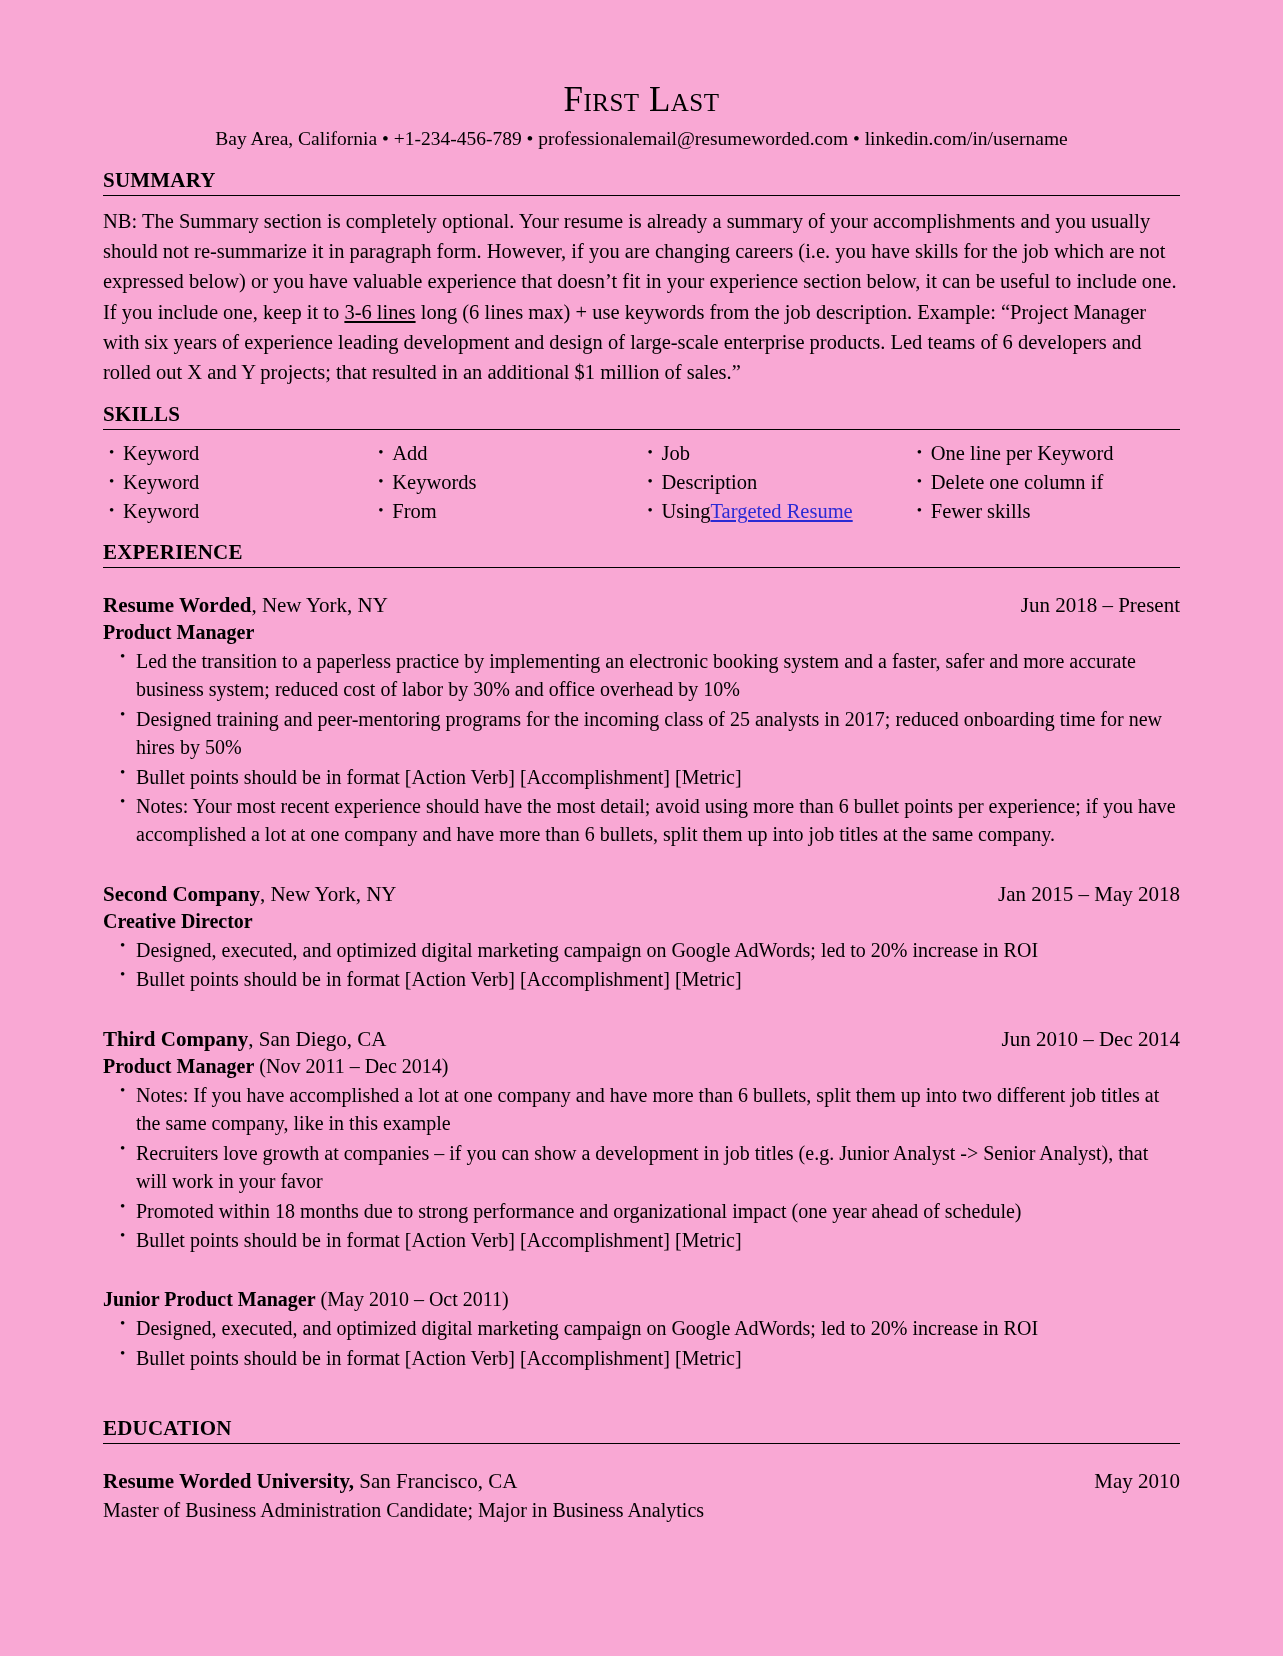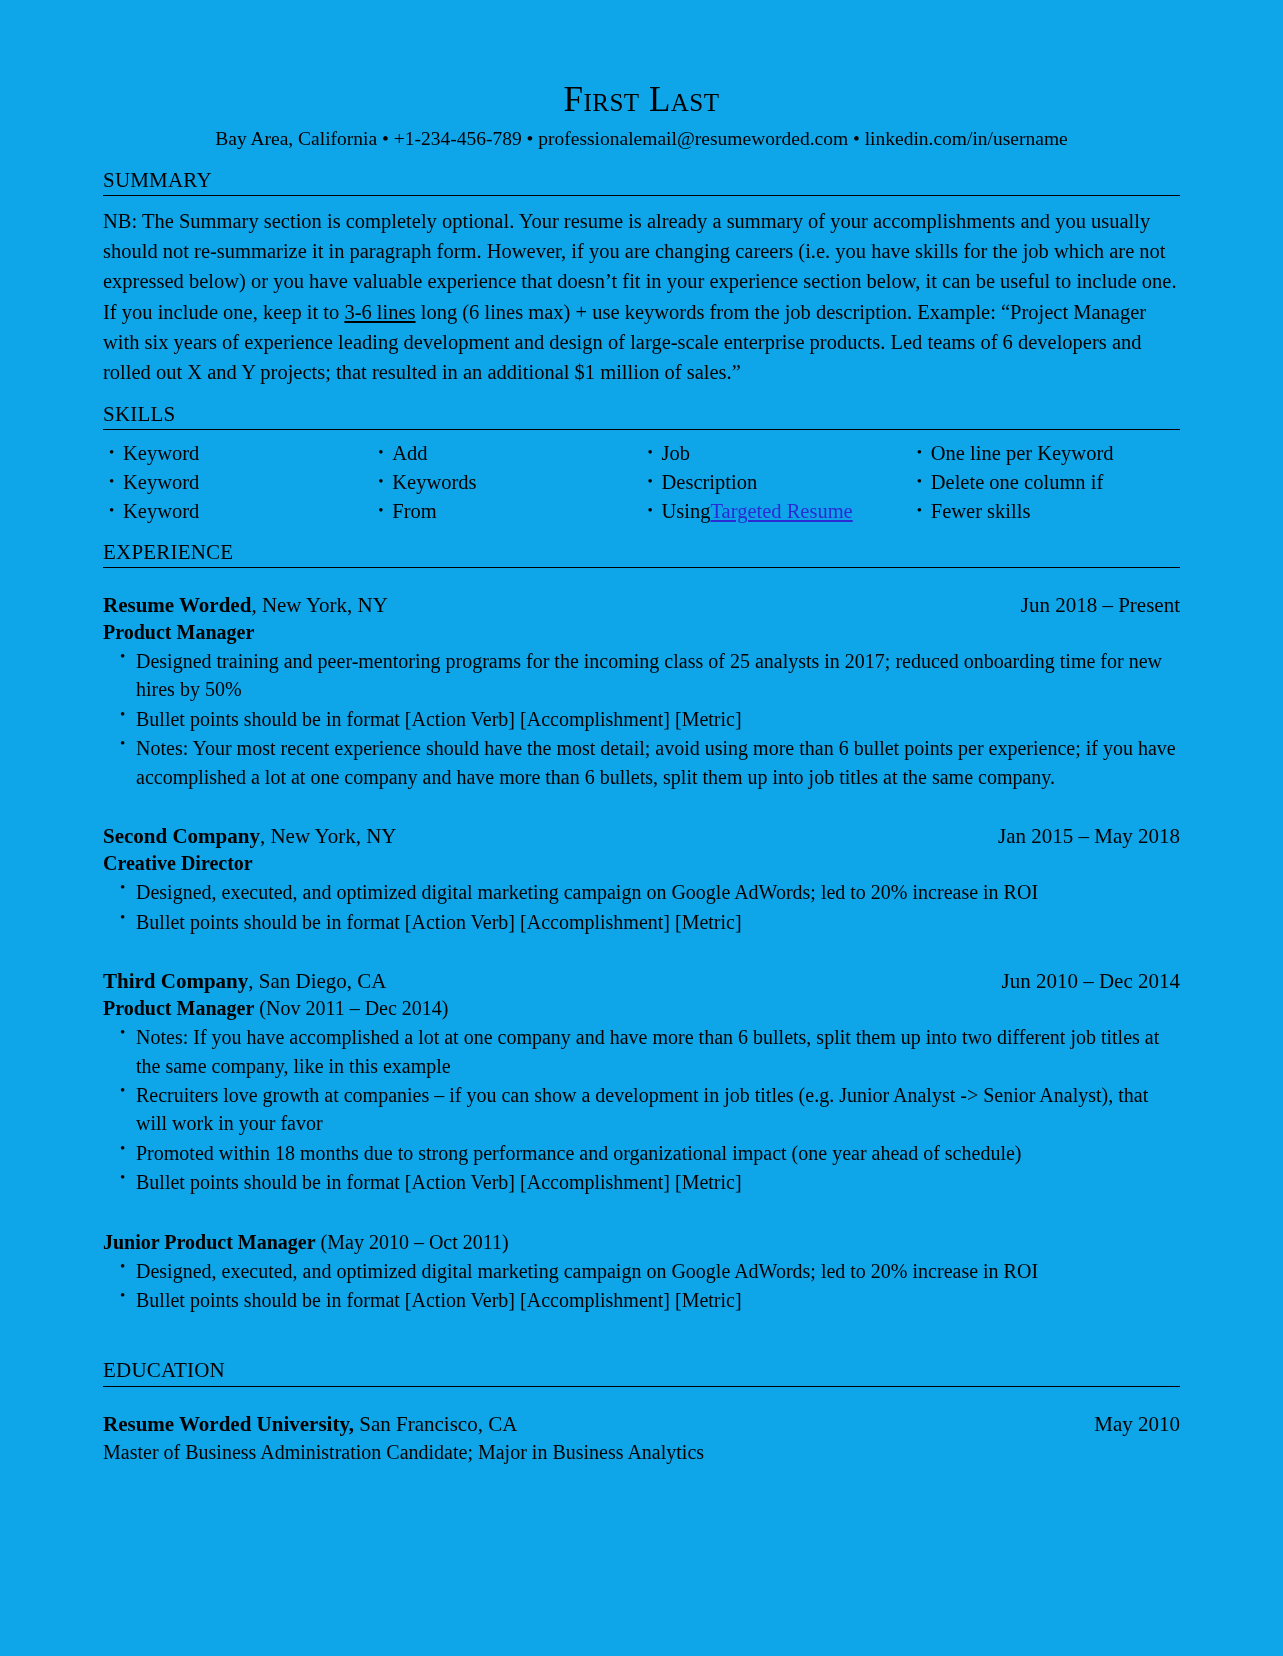--- a/index.html
+++ b/index.html
@@ -12,21 +12,21 @@
     min-height: 1656px;
     font-family: "Liberation Serif", "DejaVu Serif", serif;
     color: #000000;
     -webkit-font-smoothing: antialiased;
   }
   .page {
     width: 1283px;
     min-height: 1656px;
     box-sizing: border-box;
     padding: 72px 103px 40px 103px;
-    background: #0ea5e9;
+    background: #f9a8d4;
   }
 
   
   .name {
     text-align: center;
     font-size: 35px;
     font-variant: small-caps;
     letter-spacing: 0.5px;
     font-weight: 400;
     margin: 8px 0 6px 0;
@@ -35,21 +35,21 @@
   .contact {
     text-align: center;
     font-size: 19.5px;
     line-height: 1.3;
     margin: 0 0 16px 0;
   }
 
   
   .section-title {
     font-size: 21px;
-    font-weight: 400;
+    font-weight: 700;
     letter-spacing: 0.2px;
     text-transform: uppercase;
     margin: 12px 0 0 0;
     padding: 0 0 3px 0;
     line-height: 1.15;
   }
   .rule {
     border: 0;
     border-top: 1.6px solid #000;
     margin: 0 0 10px 0;
@@ -262,20 +262,21 @@
 
     <div class="spacer-sm"></div>
 
     <div class="job">
       <div class="job-head">
         <div><span class="job-company">Resume Worded</span><span class="job-location">, New York, NY</span></div>
         <div class="job-dates">Jun 2018 – Present</div>
       </div>
       <div class="job-title"><span>Product Manager</span><span class="title-dates"></span></div>
       <ul class="bullets">
+        <li>Led the transition to a paperless practice by implementing an electronic booking system and a faster, safer and more accurate business system; reduced cost of labor by 30% and office overhead by 10%</li>
         <li>Designed training and peer-mentoring programs for the incoming class of 25 analysts in 2017; reduced onboarding time for new hires by 50%</li>
         <li>Bullet points should be in format [Action Verb] [Accomplishment] [Metric]</li>
         <li>Notes: Your most recent experience should have the most detail; avoid using more than 6 bullet points per experience; if you have accomplished a lot at one company and have more than 6 bullets, split them up into job titles at the same company.</li>
       </ul>
     </div>
 
     <div class="spacer-md"></div>
 
     <div class="job">
       <div class="job-head">

